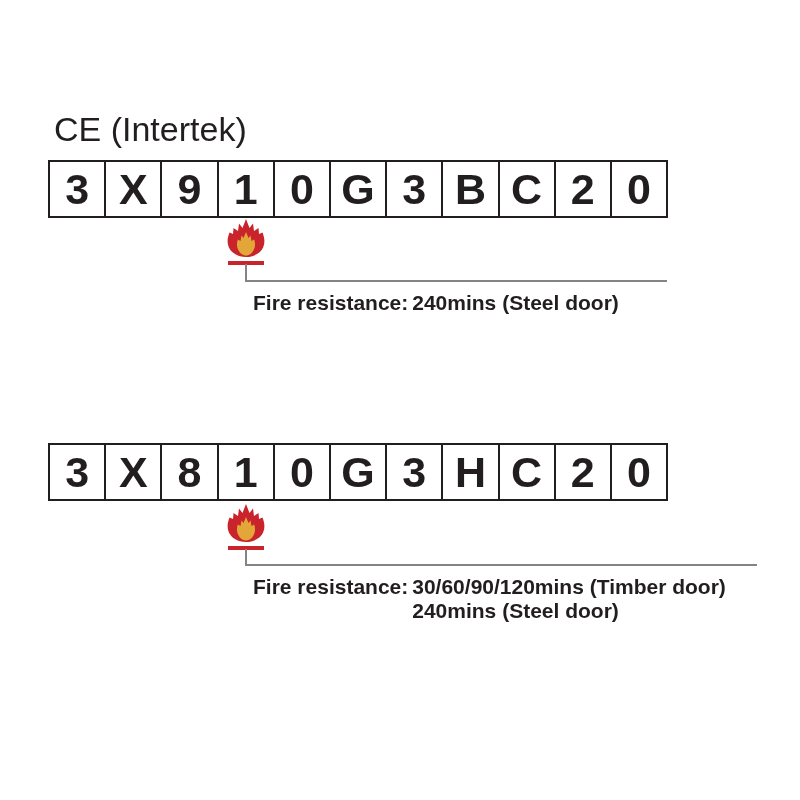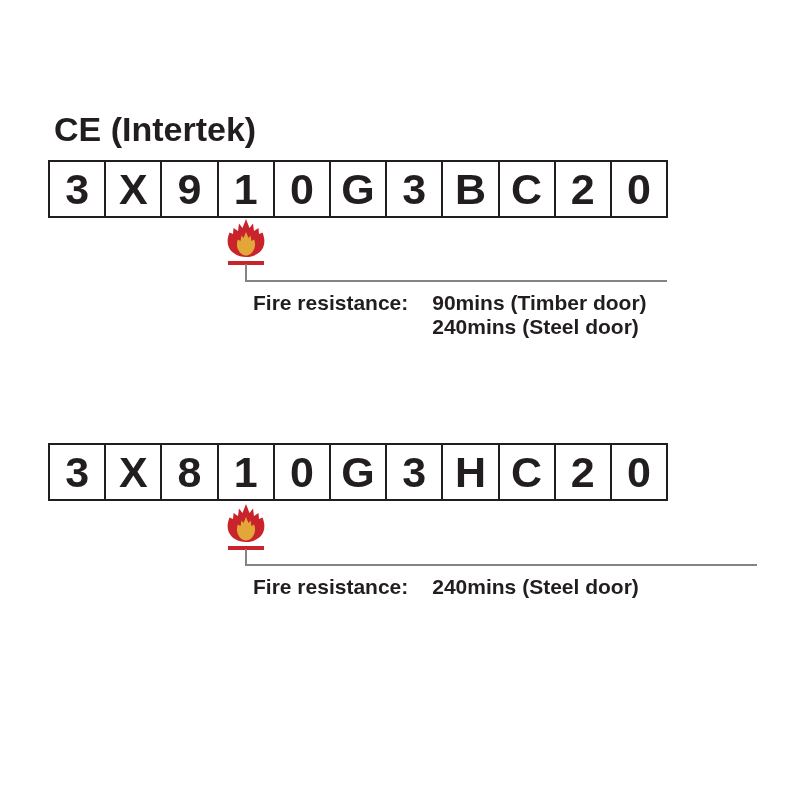--- a/index.html
+++ b/index.html
@@ -16,21 +16,21 @@
   .canvas {
     position: relative;
     width: 800px;
     height: 800px;
     background: #ffffff;
     overflow: hidden;
   }
   .title {
     position: absolute;
     font-size: 34px;
-    font-weight: 700;
+    font-weight: 400;
     line-height: 38px;
     white-space: nowrap;
     color: #221e1f;
   }
   .code-row {
     position: absolute;
     display: flex;
     width: 620px;
     height: 58px;
     box-sizing: border-box;
@@ -66,21 +66,21 @@
   .fire-text {
     position: absolute;
     display: flex;
     align-items: flex-start;
     font-size: 21px;
     font-weight: 700;
     line-height: 24px;
     white-space: nowrap;
     color: #221e1f;
   }
-  .fire-label { margin-right: 24px; }
+  .fire-label { margin-right: 4px; }
   .fire-values { display: flex; flex-direction: column; }
 
   
   .s0-title { left: 54px;  top: 110px; }
   .s0-row   { left: 48px;  top: 160px; }
   .s0-flame { left: 226px; top: 219px; }
   .s0-vline { left: 245px; top: 264px; height: 18px; }
   .s0-hline { left: 245px; top: 280px; width: 422px; }
   .s0-text  { left: 253px; top: 291px; }
 
@@ -124,21 +124,20 @@
       L25.5 22 L24.5 16.5 L22.5 19 Z"></path>
     <rect x="2" y="42" width="36" height="4" fill="#c9242c"></rect>
   </svg>
 
   <div class="vline s0-vline"></div>
   <div class="hline s0-hline"></div>
 
   <div class="fire-text s0-text">
     <span class="fire-label">Fire resistance:</span>
     <span class="fire-values">
-      <span>90mins (Timber door)</span>
       <span>240mins (Steel door)</span>
     </span>
   </div>
 
 
   <div class="code-row s1-row">
     <span class="cell">3</span>
     <span class="cell">X</span>
     <span class="cell">8</span>
     <span class="cell">1</span>
@@ -162,17 +161,18 @@
       L25.5 22 L24.5 16.5 L22.5 19 Z"></path>
     <rect x="2" y="42" width="36" height="4" fill="#c9242c"></rect>
   </svg>
 
   <div class="vline s1-vline"></div>
   <div class="hline s1-hline"></div>
 
   <div class="fire-text s1-text">
     <span class="fire-label">Fire resistance:</span>
     <span class="fire-values">
+      <span>30/60/90/120mins (Timber door)</span>
       <span>240mins (Steel door)</span>
     </span>
   </div>
 
 </div>
 
 </body></html>

